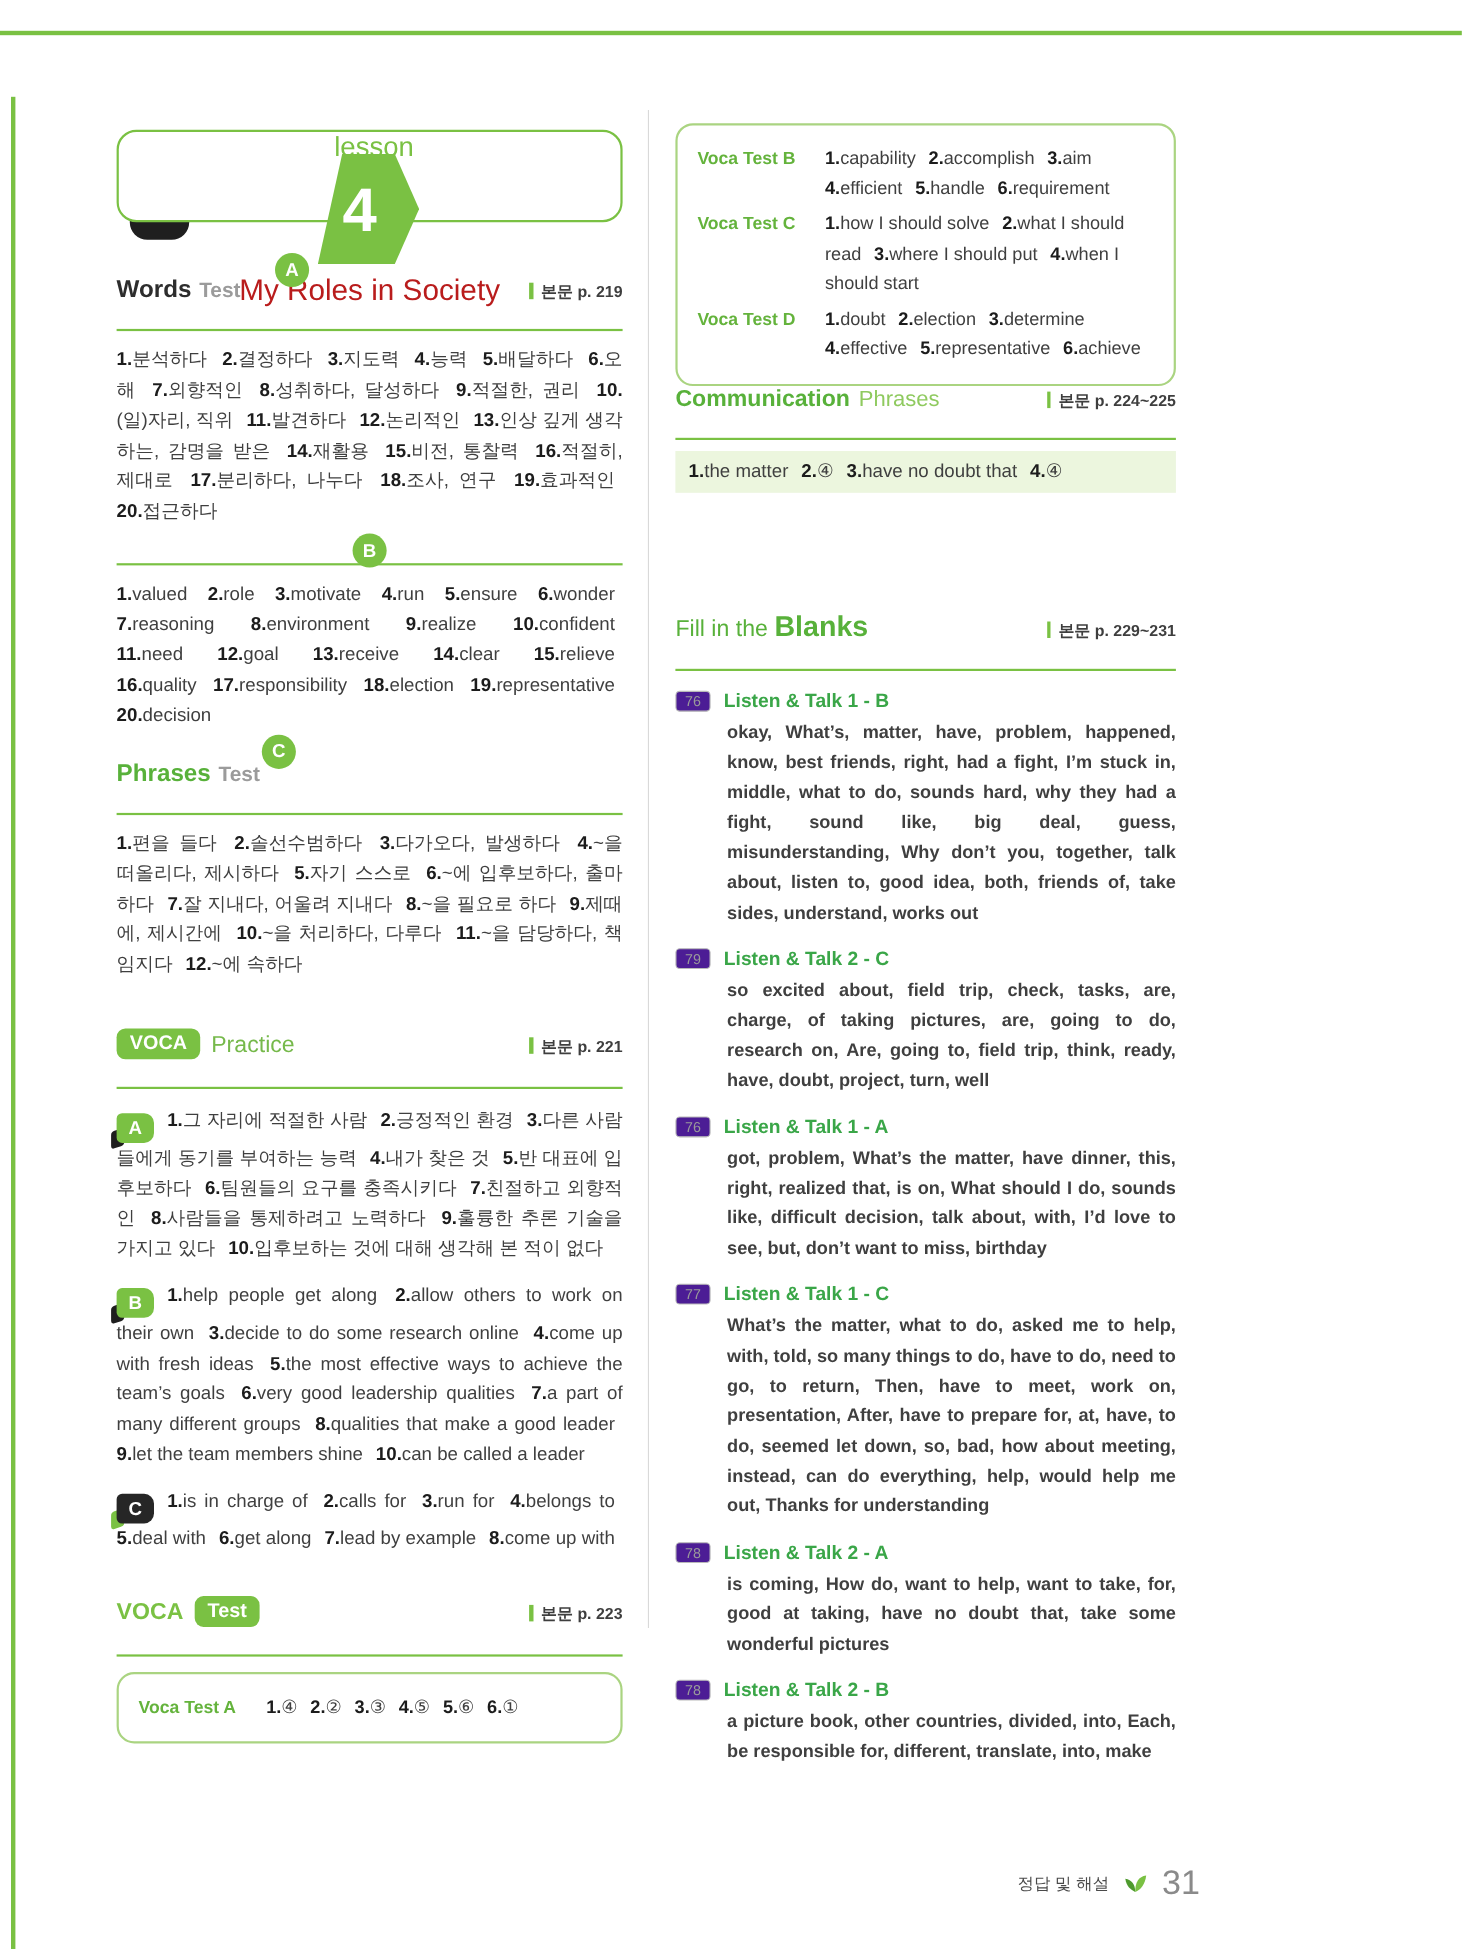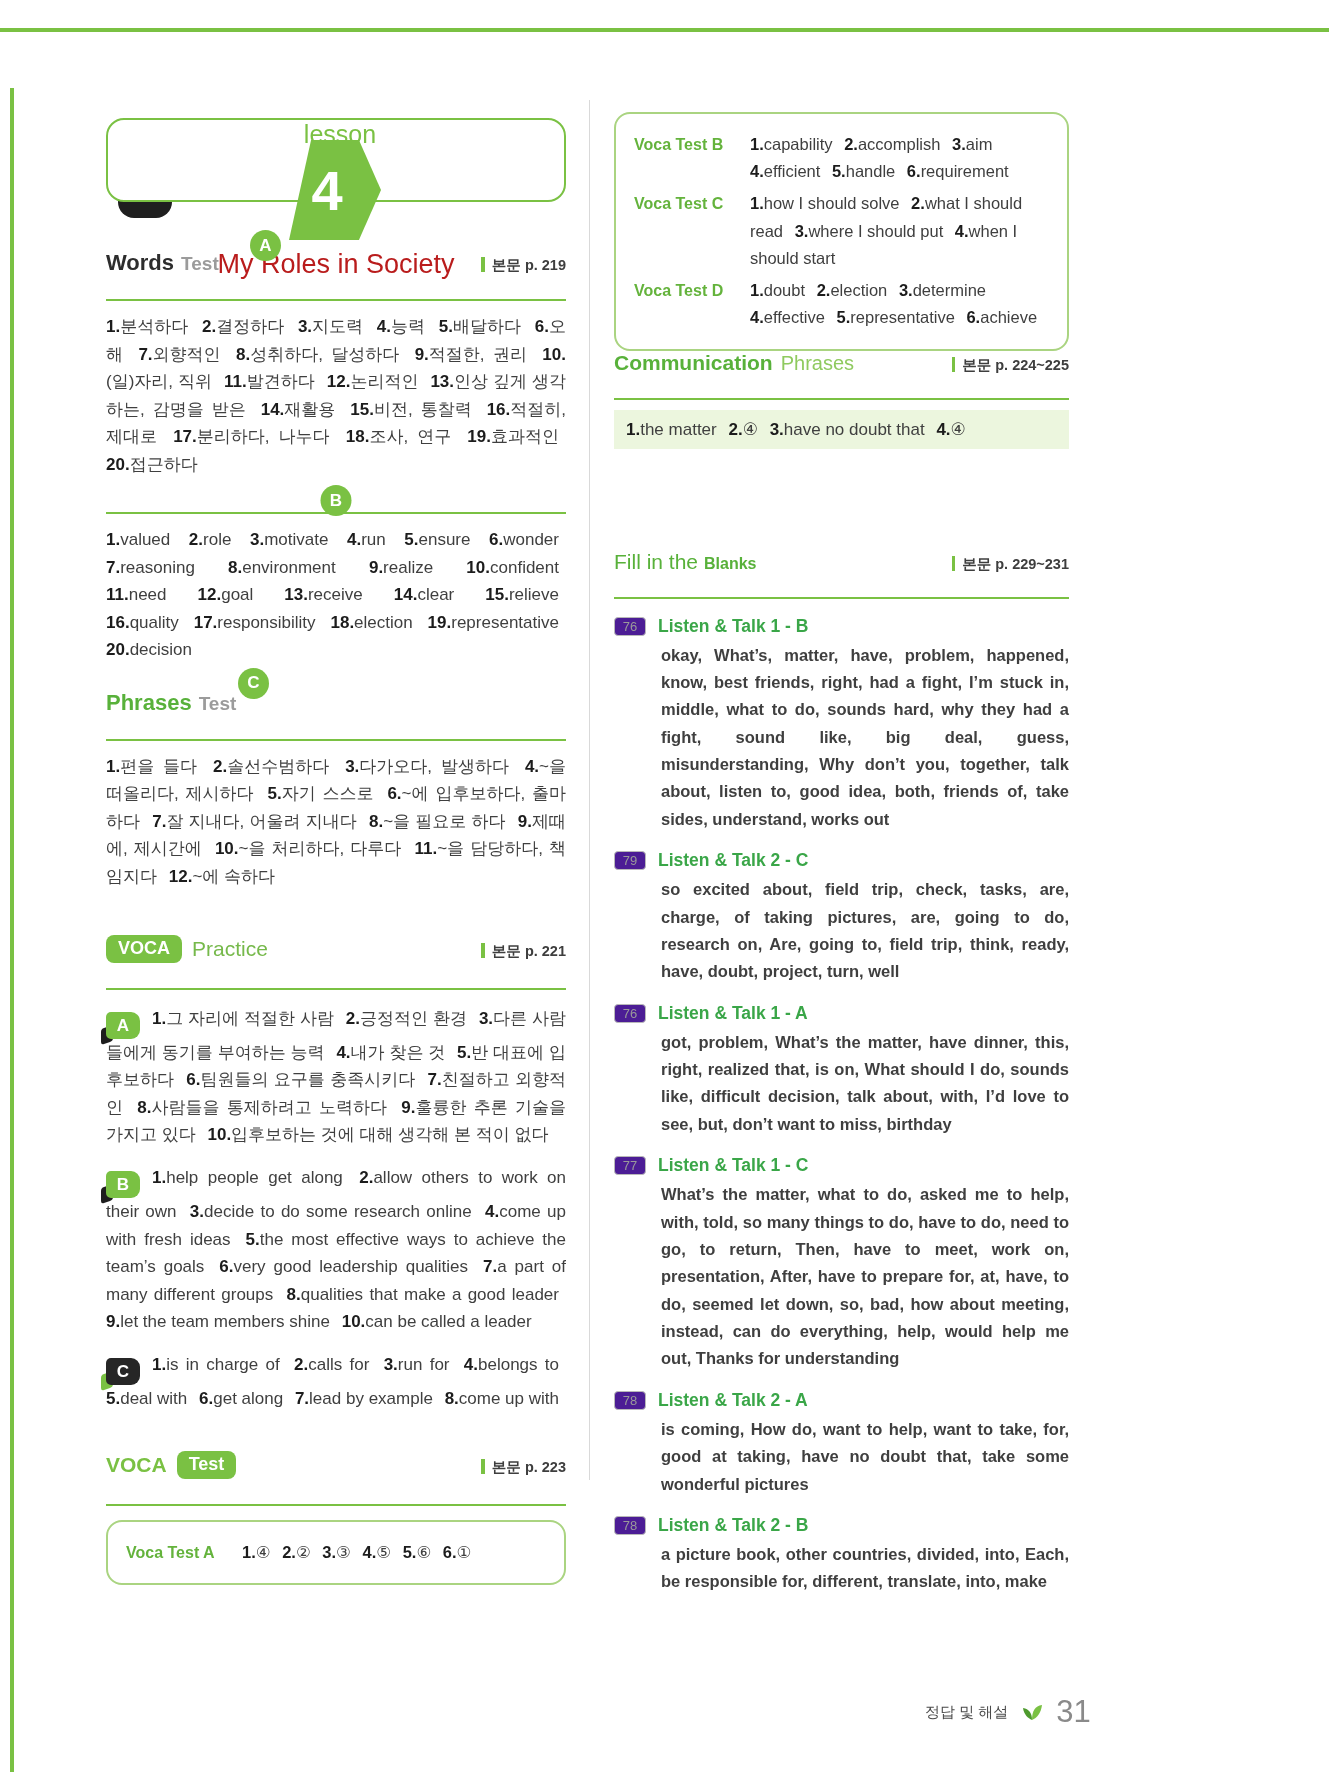--- a/index.html
+++ b/index.html
@@ -37,21 +37,21 @@
   
   .sec-head{position:relative;display:flex;align-items:baseline;border-bottom:2px solid var(--g);padding-bottom:23px;}
   .t-words{font-size:22px;font-weight:bold;color:#2d2d2d;}
   .t-phrases{font-size:22px;font-weight:bold;color:var(--g-dark);}
   .t-sub{font-size:19px;color:#9b9b9b;margin-left:7px;font-weight:bold;}
   .t-voca{color:var(--g);font-weight:bold;font-size:21px;margin-right:10px;}
   .t-practice{color:#76b94b;font-size:21px;margin-left:10px;}
   .t-comm{color:var(--g-dark);font-weight:bold;font-size:21px;}
   .t-func{color:var(--g-light);font-size:20px;margin-left:8px;}
   .t-fill{color:var(--g-dark);font-size:21px;}
-  .t-blanks{color:var(--g-dark);font-weight:bold;font-size:16px;margin-left:6px;margin-top:32px;}
+  .t-blanks{color:var(--g-dark);font-weight:bold;font-size:26px;margin-left:6px;margin-top:32px;}
   .chip{background:var(--g);color:#fff;font-weight:bold;font-size:18px;padding:3px 12px 4px;border-radius:8px;position:relative;top:-2px;}
   .ref{margin-left:auto;font-size:14.5px;font-weight:bold;color:#3e3e3e;}
   .ref::before{content:"";display:inline-block;vertical-align:-2px;width:3.5px;height:15px;background:var(--g);margin-right:7px;}
 
   .circle-badge{position:absolute;width:31px;height:31px;border-radius:50%;background:var(--g);color:#fff;
     font-weight:bold;font-size:17px;display:flex;align-items:center;justify-content:center;}
   .badge-a{left:144px;top:-20px;}
   .badge-c-ph{left:132px;top:-22px;}
   .badge-divider{position:relative;height:36px;border-bottom:2px solid var(--g);}
   .badge-divider .circle-badge{left:50%;transform:translateX(-50%);top:7px;}

